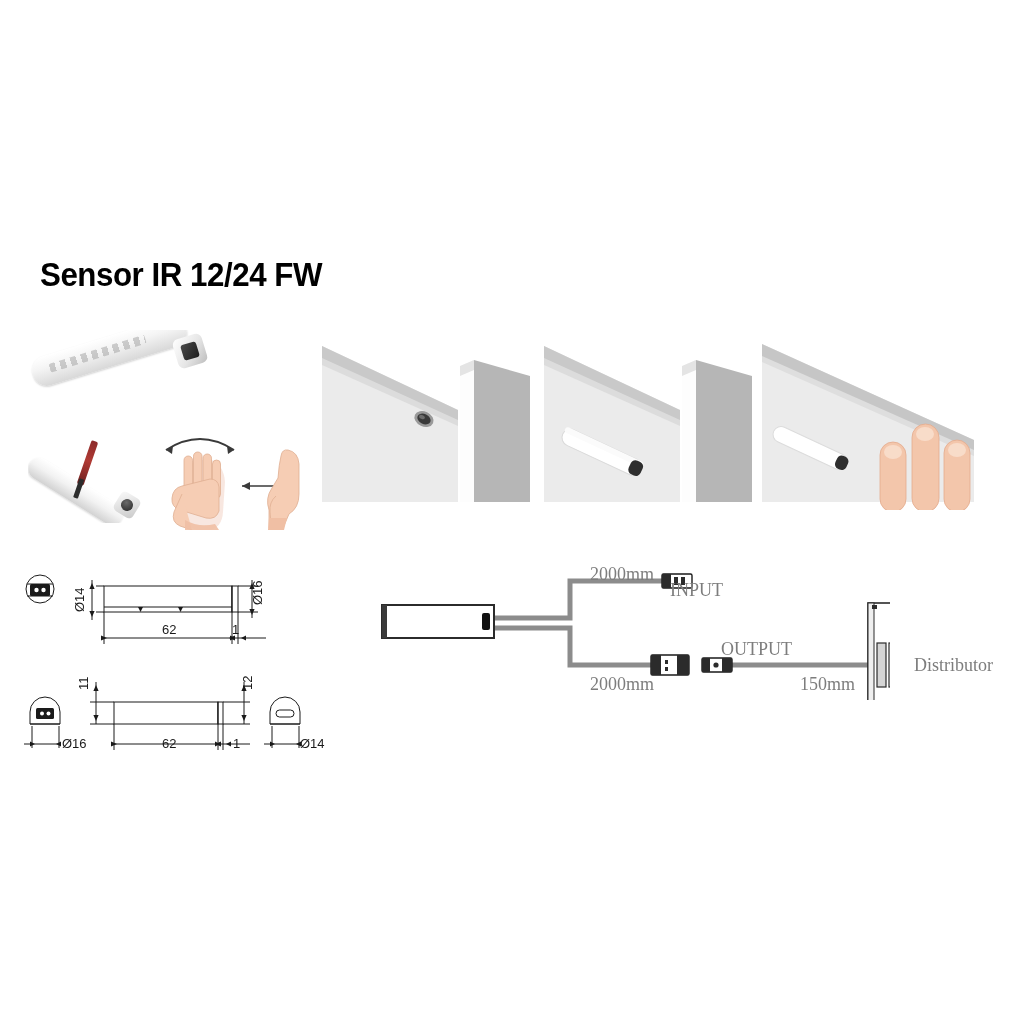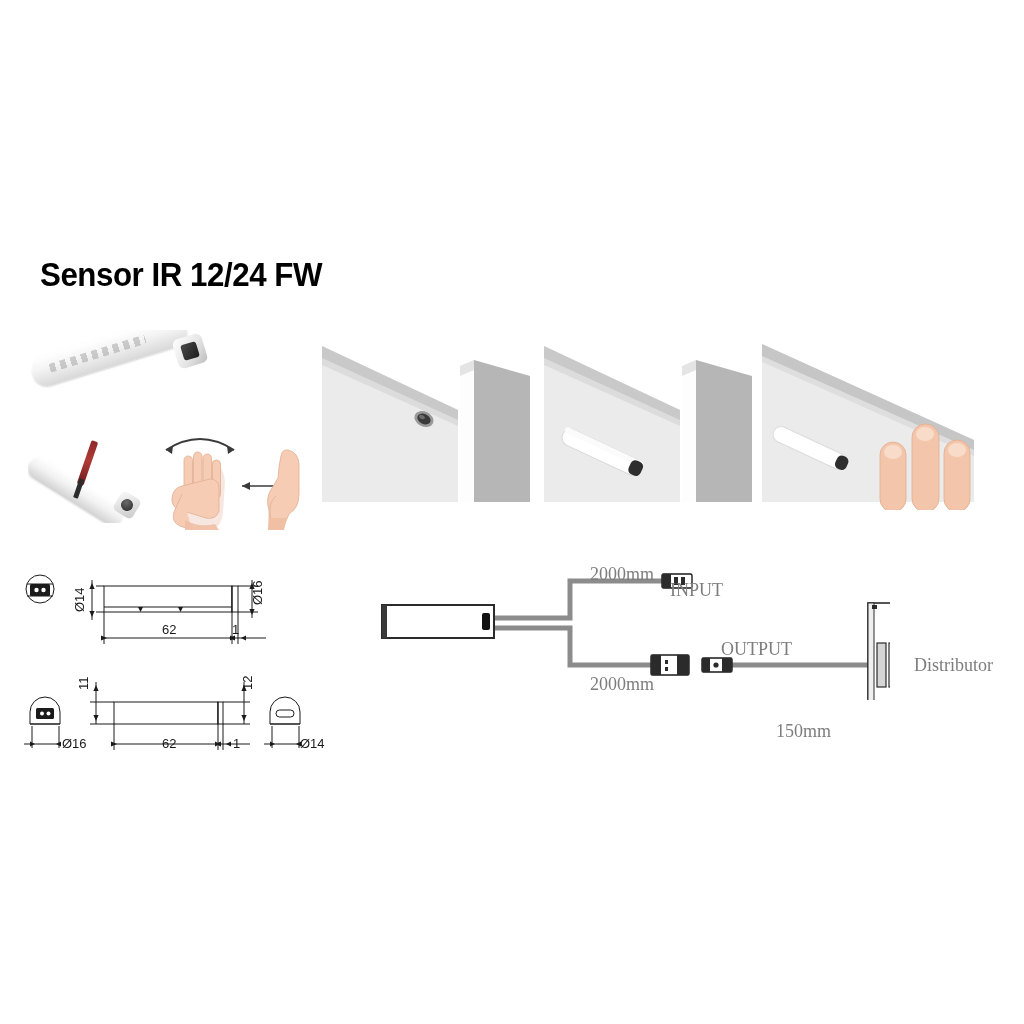--- a/index.html
+++ b/index.html
@@ -415,16 +415,16 @@
       <rect x="519" y="88" width="9" height="44" fill="#ffffff" stroke="#2b2b2b" stroke-width="1.2"></rect>
       <rect x="502" y="50" width="5" height="4" fill="#2b2b2b"></rect>
       <rect x="523" y="50" width="5" height="4" fill="#2b2b2b"></rect>
     </g>
   </svg>
 
   <div class="wire-label" style="left:590px; top:564px;">2000mm</div>
   <div class="wire-label" style="left:670px; top:580px;">INPUT</div>
   <div class="wire-label" style="left:721px; top:639px;">OUTPUT</div>
   <div class="wire-label" style="left:590px; top:674px;">2000mm</div>
-  <div class="wire-label" style="left:776px; top:674px;margin-top:47px;">150mm</div>
+  <div class="wire-label" style="left:800px; top:674px;">150mm</div>
   <div class="wire-label" style="left:914px; top:655px;">Distributor</div>
 
 </div>
 
 </body></html>

